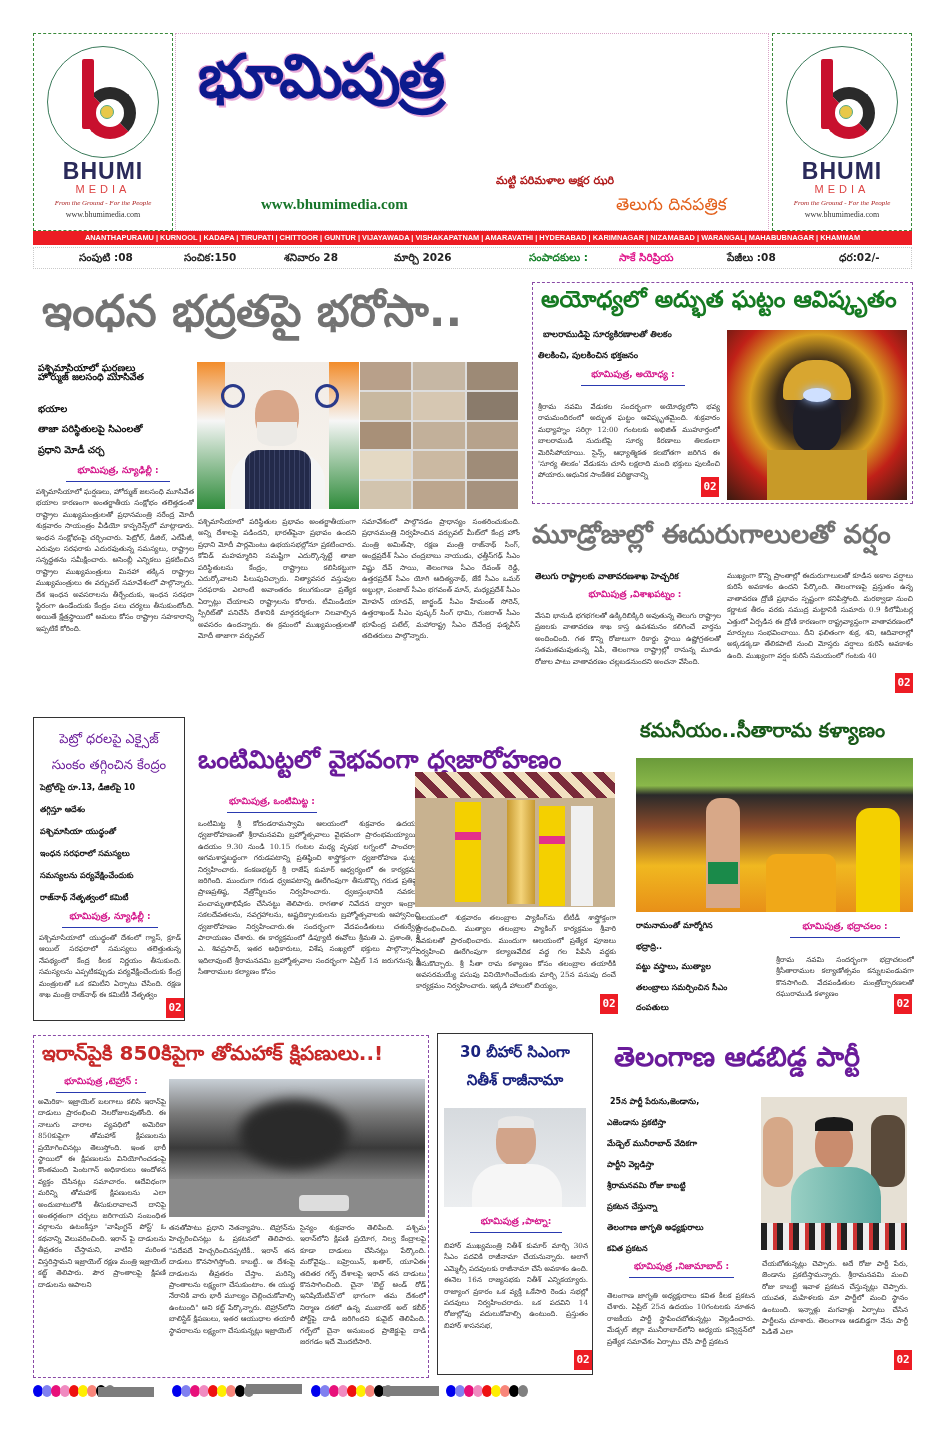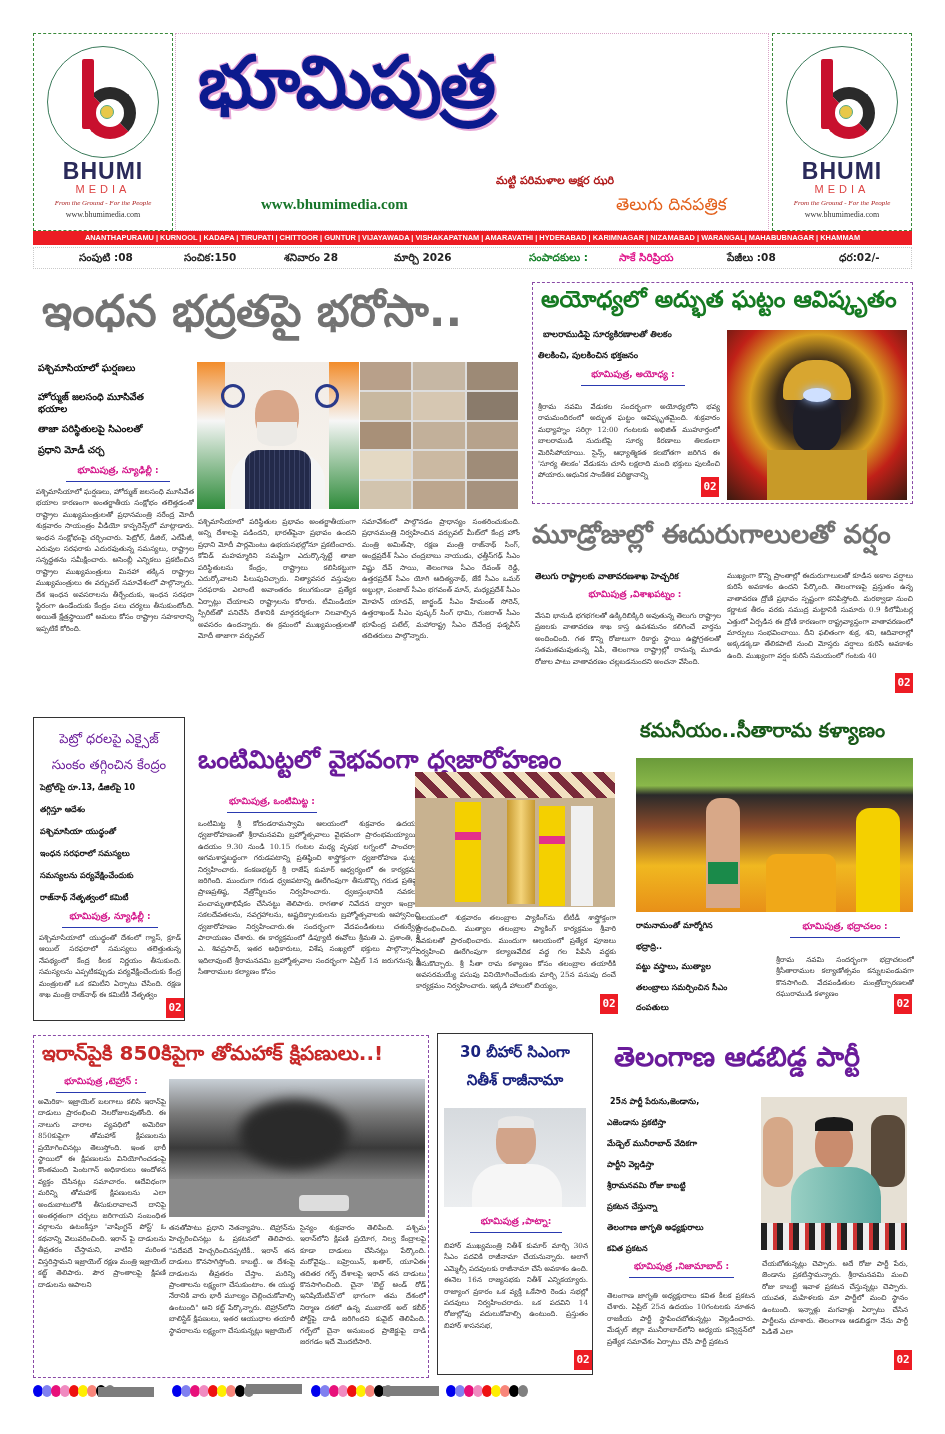--- a/index.html
+++ b/index.html
@@ -11,21 +11,21 @@
   .logo-circle { margin: 12px auto 0; width: 112px; height: 112px; border: 1px solid #3a7a5a; border-radius: 50%; position: relative; }
   .logo-b-stem { position: absolute; left: 34px; top: 12px; width: 12px; height: 70px; background: #c8102e; border-radius: 2px; }
   .logo-b-bowl { position: absolute; left: 36px; top: 40px; width: 52px; height: 52px; border: 12px solid #2a2a2a; border-left-color: #c8102e; border-bottom-color: #c8102e; border-radius: 50%; }
   .logo-b-dot { position: absolute; left: 52px; top: 58px; width: 14px; height: 14px; border-radius: 50%; background: #e8c84a; border: 1px solid #5a8; }
   .logo-brand { font-family: "Liberation Sans", sans-serif; font-weight: bold; font-size: 23px; color: #2a2a5a; letter-spacing: 1px; }
   .logo-media { font-family: "Liberation Sans", sans-serif; font-size: 11px; color: #d44; letter-spacing: 4px; margin-top: -2px; }
   .logo-tag { font-family: "Liberation Serif", serif; font-style: italic; font-size: 7px; color: #a22; margin-top: 4px; }
   .logo-url { font-family: "Liberation Serif", serif; font-size: 8px; color: #333; margin-top: 3px; }
 
   .title-box { position: absolute; left: 175px; top: 33px; width: 594px; height: 198px; border: 1px dotted #d9a3c8; }
-  .title-main { position: absolute; left: 22px; top: 10px; font-family: Liberation Serif, serif; font-weight: bold; font-size: 72px; color: #0c1a8e; letter-spacing: -2px; text-shadow: 2px 2px 0 #e7a7d7, -1px -1px 0 #e7a7d7; line-height: 1.1; }
+  .title-main { position: absolute; left: 22px; top: 10px; font-family: Liberation Sans, sans-serif; font-weight: bold; font-size: 60px; color: #0c1a8e; letter-spacing: -2px; text-shadow: 2px 2px 0 #e7a7d7, -1px -1px 0 #e7a7d7; line-height: 1.1; }
   .title-slogan { position: absolute; left: 320px; top: 140px; font-size: 11px; font-weight: bold; color: #b01a1a; }
   .title-url { position: absolute; left: 85px; top: 162px; font-family: "Liberation Serif", serif; font-size: 15px; font-weight: bold; color: #17752a; }
   .title-daily { position: absolute; left: 440px; top: 160px; font-size: 17px; color: #e3611c; }
 
   .city-bar { position: absolute; left: 33px; top: 231px; width: 879px; height: 14px; background: #ed1c24; color: #fff; font-family: "Liberation Sans", sans-serif; font-size: 7.4px; font-weight: bold; line-height: 14px; white-space: nowrap; overflow: hidden; text-align: center; }
   .info-bar { position: absolute; left: 33px; top: 247px; width: 879px; height: 22px; border: 1px dotted #c9c9c9; display: flex; align-items: center; font-size: 10.5px; font-weight: bold; color: #222; }
   .info-bar span { position: absolute; }
 
   
   .headline { position: absolute; font-weight: bold; white-space: nowrap; line-height: 1.1; }
@@ -85,21 +85,21 @@
   <span style="left:360px;">మార్చి   2026</span>
   <span style="left:495px; color:#17822a;">సంపాదకులు : </span>
   <span style="left:585px; color:#e0148a;">సాకే సిరిప్రియ</span>
   <span style="left:693px;">పేజీలు :08</span>
   <span style="left:805px;">ధర:02/-</span>
 </div>
 
 <div>
   <div class="headline" style="left:42px; top:287px; font-size:44px; color:#737373;">ఇంధన భద్రతపై భరోసా..</div>
   <div class="sub" style="left:38px; top:363px;">పశ్చిమాసియాలో ఘర్షణలు</div>
-  <div class="sub" style="left:38px; top:392px;">హోర్ముజ్ జలసంధి మూసివేత</div>
+  <div class="sub" style="left:38px; top:372px;">హోర్ముజ్ జలసంధి మూసివేత</div>
   <div class="sub" style="left:38px; top:404px;">భయాల</div>
   <div class="sub" style="left:38px; top:424px;">తాజా పరిస్థితులపై సిఎంలతో</div>
   <div class="sub" style="left:38px; top:445px;">ప్రధాని మోడీ చర్చ</div>
   <div class="dateline" style="left:66px; top:465px; width:104px;">భూమిపుత్ర, న్యూఢిల్లీ :</div>
   <div class="body" style="left:36px; top:486px; width:158px; height:182px;">పశ్చిమాసియాలో ఘర్షణలు, హోర్ముజ్ జలసంధి మూసివేత భయాల కారణంగా అంతర్జాతీయ సంక్షోభం తలెత్తడంతో రాష్ట్రాల ముఖ్యమంత్రులతో ప్రధానమంత్రి నరేంద్ర మోదీ శుక్రవారం సాయంత్రం వీడియో కాన్ఫరెన్స్‌లో మాట్లాడారు. ఇంధన సంక్షోభంపై చర్చించారు. పెట్రోల్, డీజిల్, ఎల్‌పీజీ, ఎరువుల సరఫరాకు ఎదురవుతున్న సమస్యలు, రాష్ట్రాల సన్నద్ధతను సమీక్షించారు. అసెంబ్లీ ఎన్నికలు ప్రకటించిన రాష్ట్రాల ముఖ్యమంత్రులు మినహా తక్కిన రాష్ట్రాల ముఖ్యమంత్రులు ఈ వర్చువల్ సమావేశంలో పాల్గొన్నారు. దేశ ఇంధన అవసరాలను తీర్చేందుకు, ఇంధన సరఫరా స్థిరంగా ఉండేందుకు కేంద్రం పలు చర్యలు తీసుకుంటోంది. అయితే క్షేత్రస్థాయిలో అమలు కోసం రాష్ట్రాల సహకారాన్ని ఇప్పటికే కోరింది.</div>
 
   <div class="photo" style="left:197px; top:362px; width:162px; height:147px; background:linear-gradient(180deg,#f2ece6 0%,#f7f4ef 100%);">
     <div style="position:absolute; left:0; top:0; width:28px; height:147px; background:linear-gradient(180deg,#f28c2a 0%,#f6f6f6 40%,#2e8b3a 100%);"></div>
     <div style="position:absolute; left:132px; top:0; width:30px; height:147px; background:linear-gradient(180deg,#f28c2a 0%,#f6f6f6 40%,#2e8b3a 100%);"></div>
     <div style="position:absolute; left:24px; top:22px; width:24px; height:24px; border-radius:50%; border:3px solid #2a3a8a;"></div>

